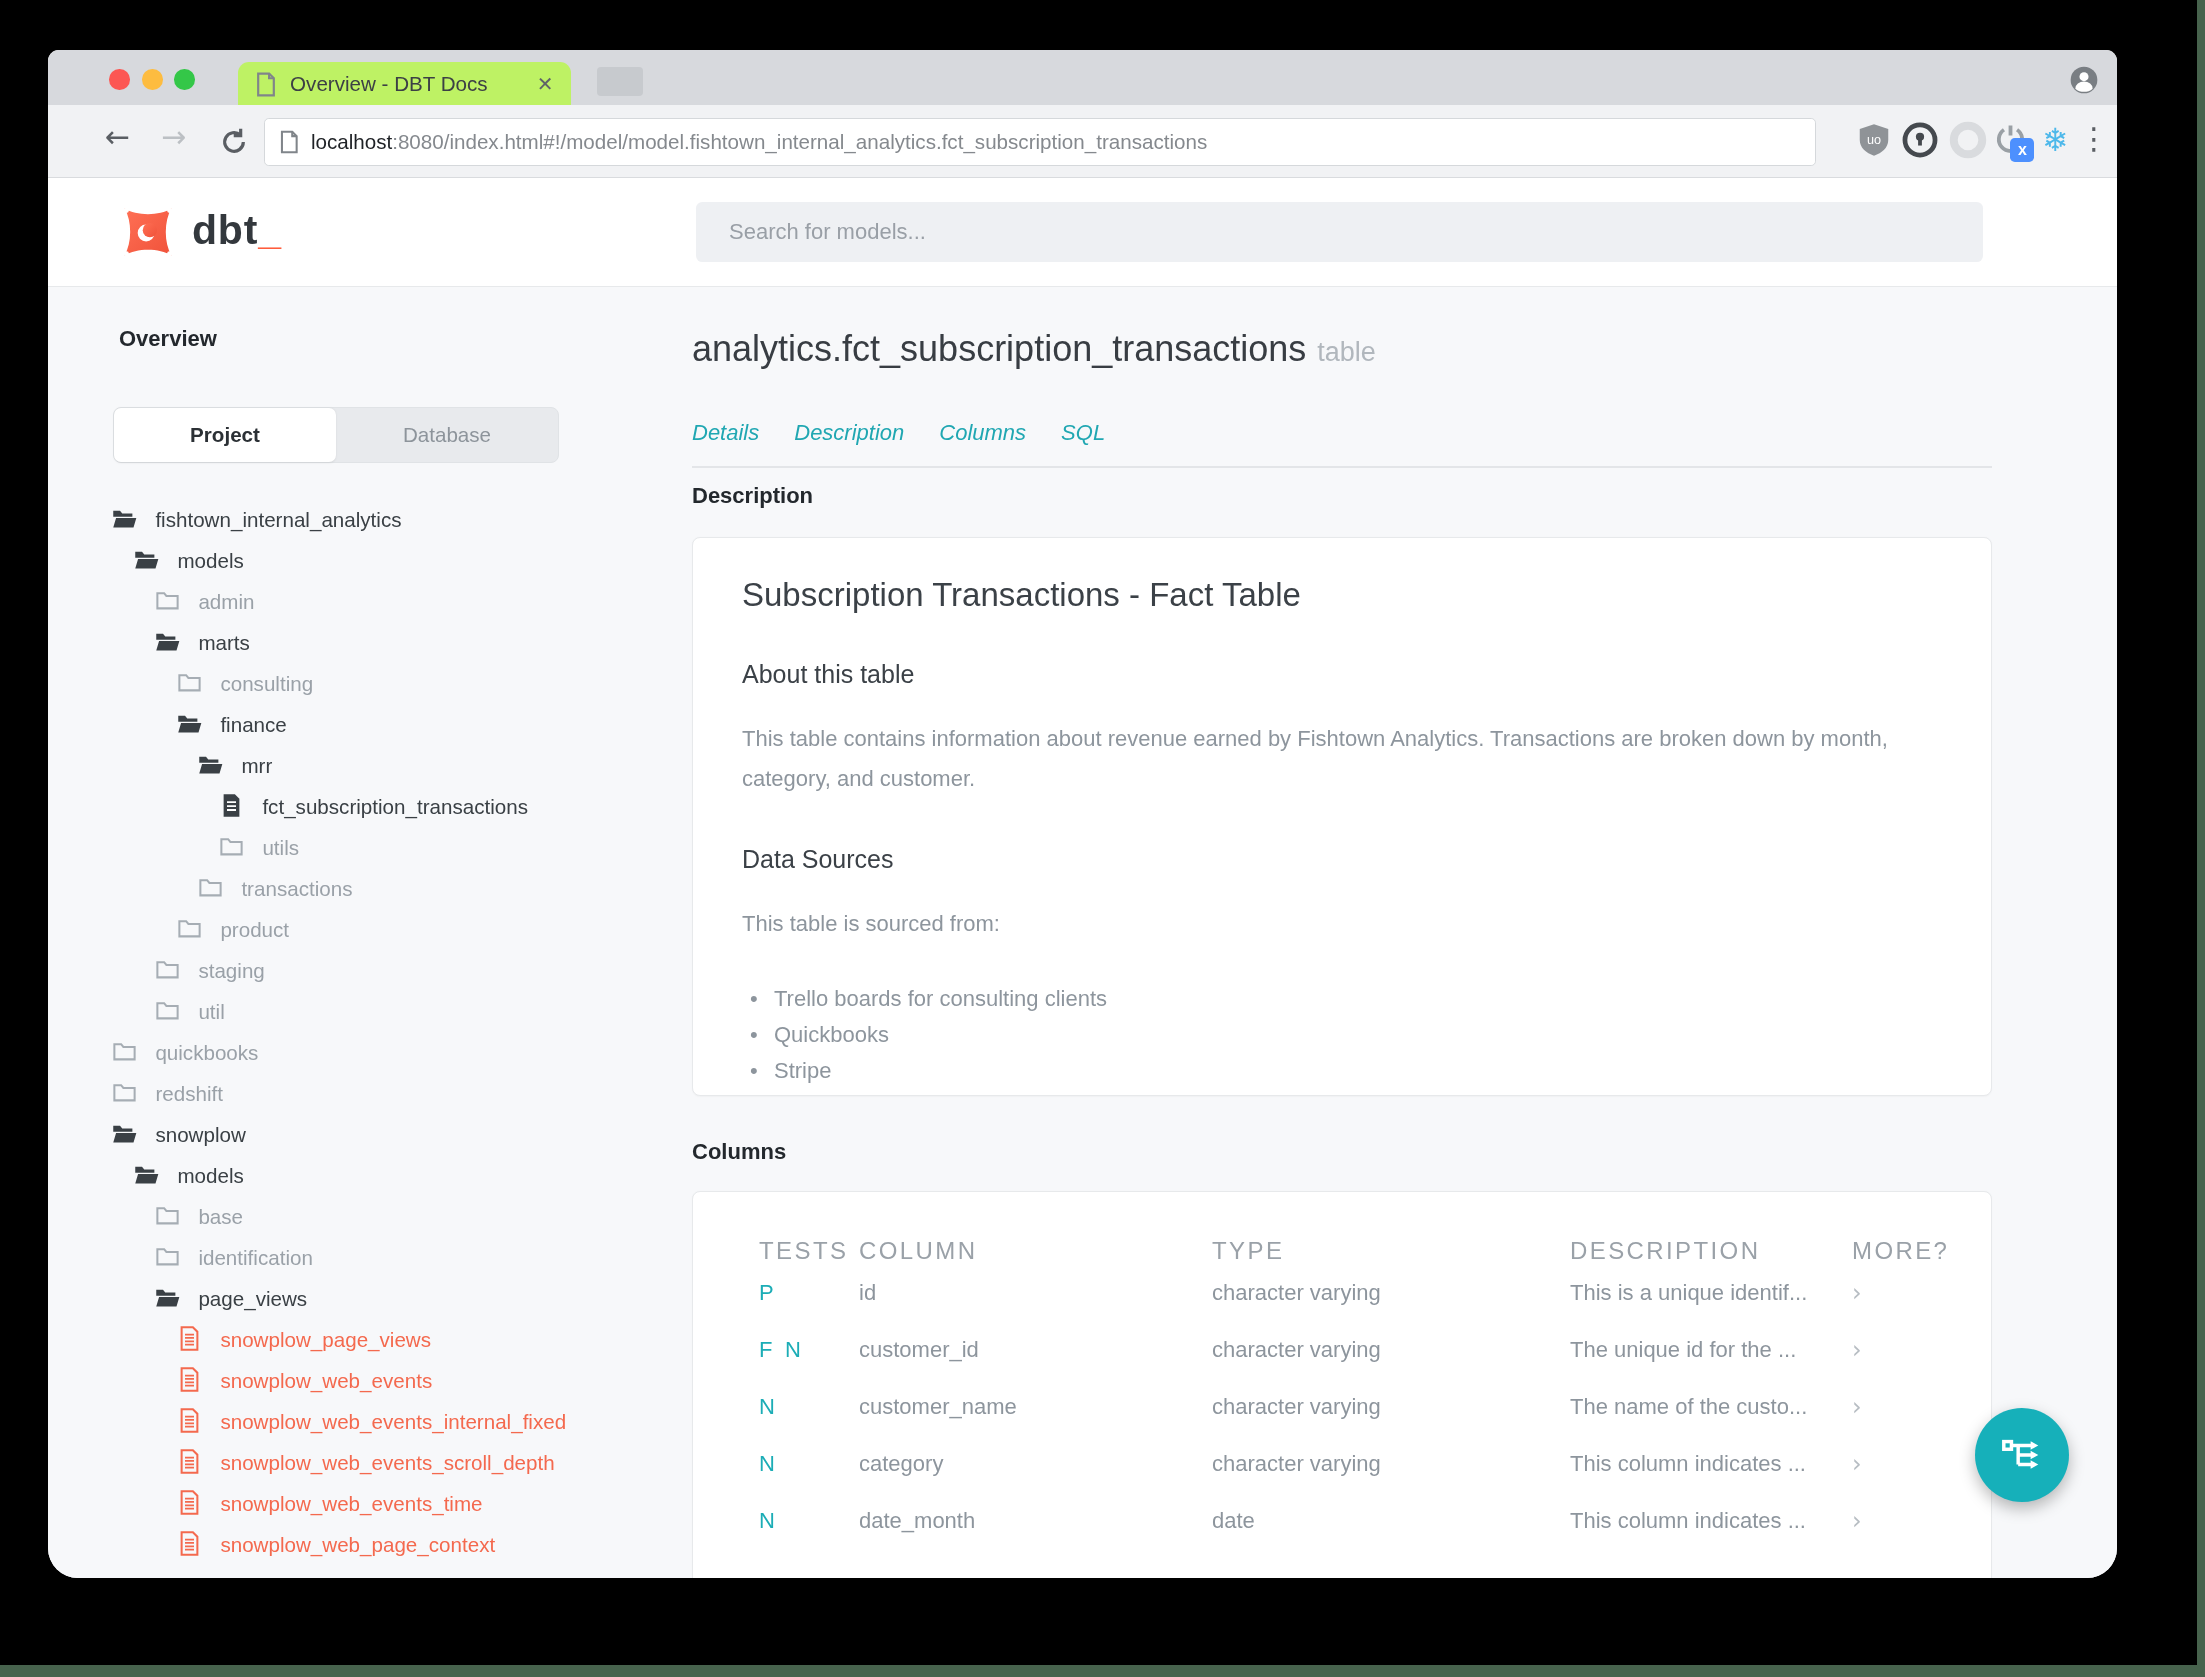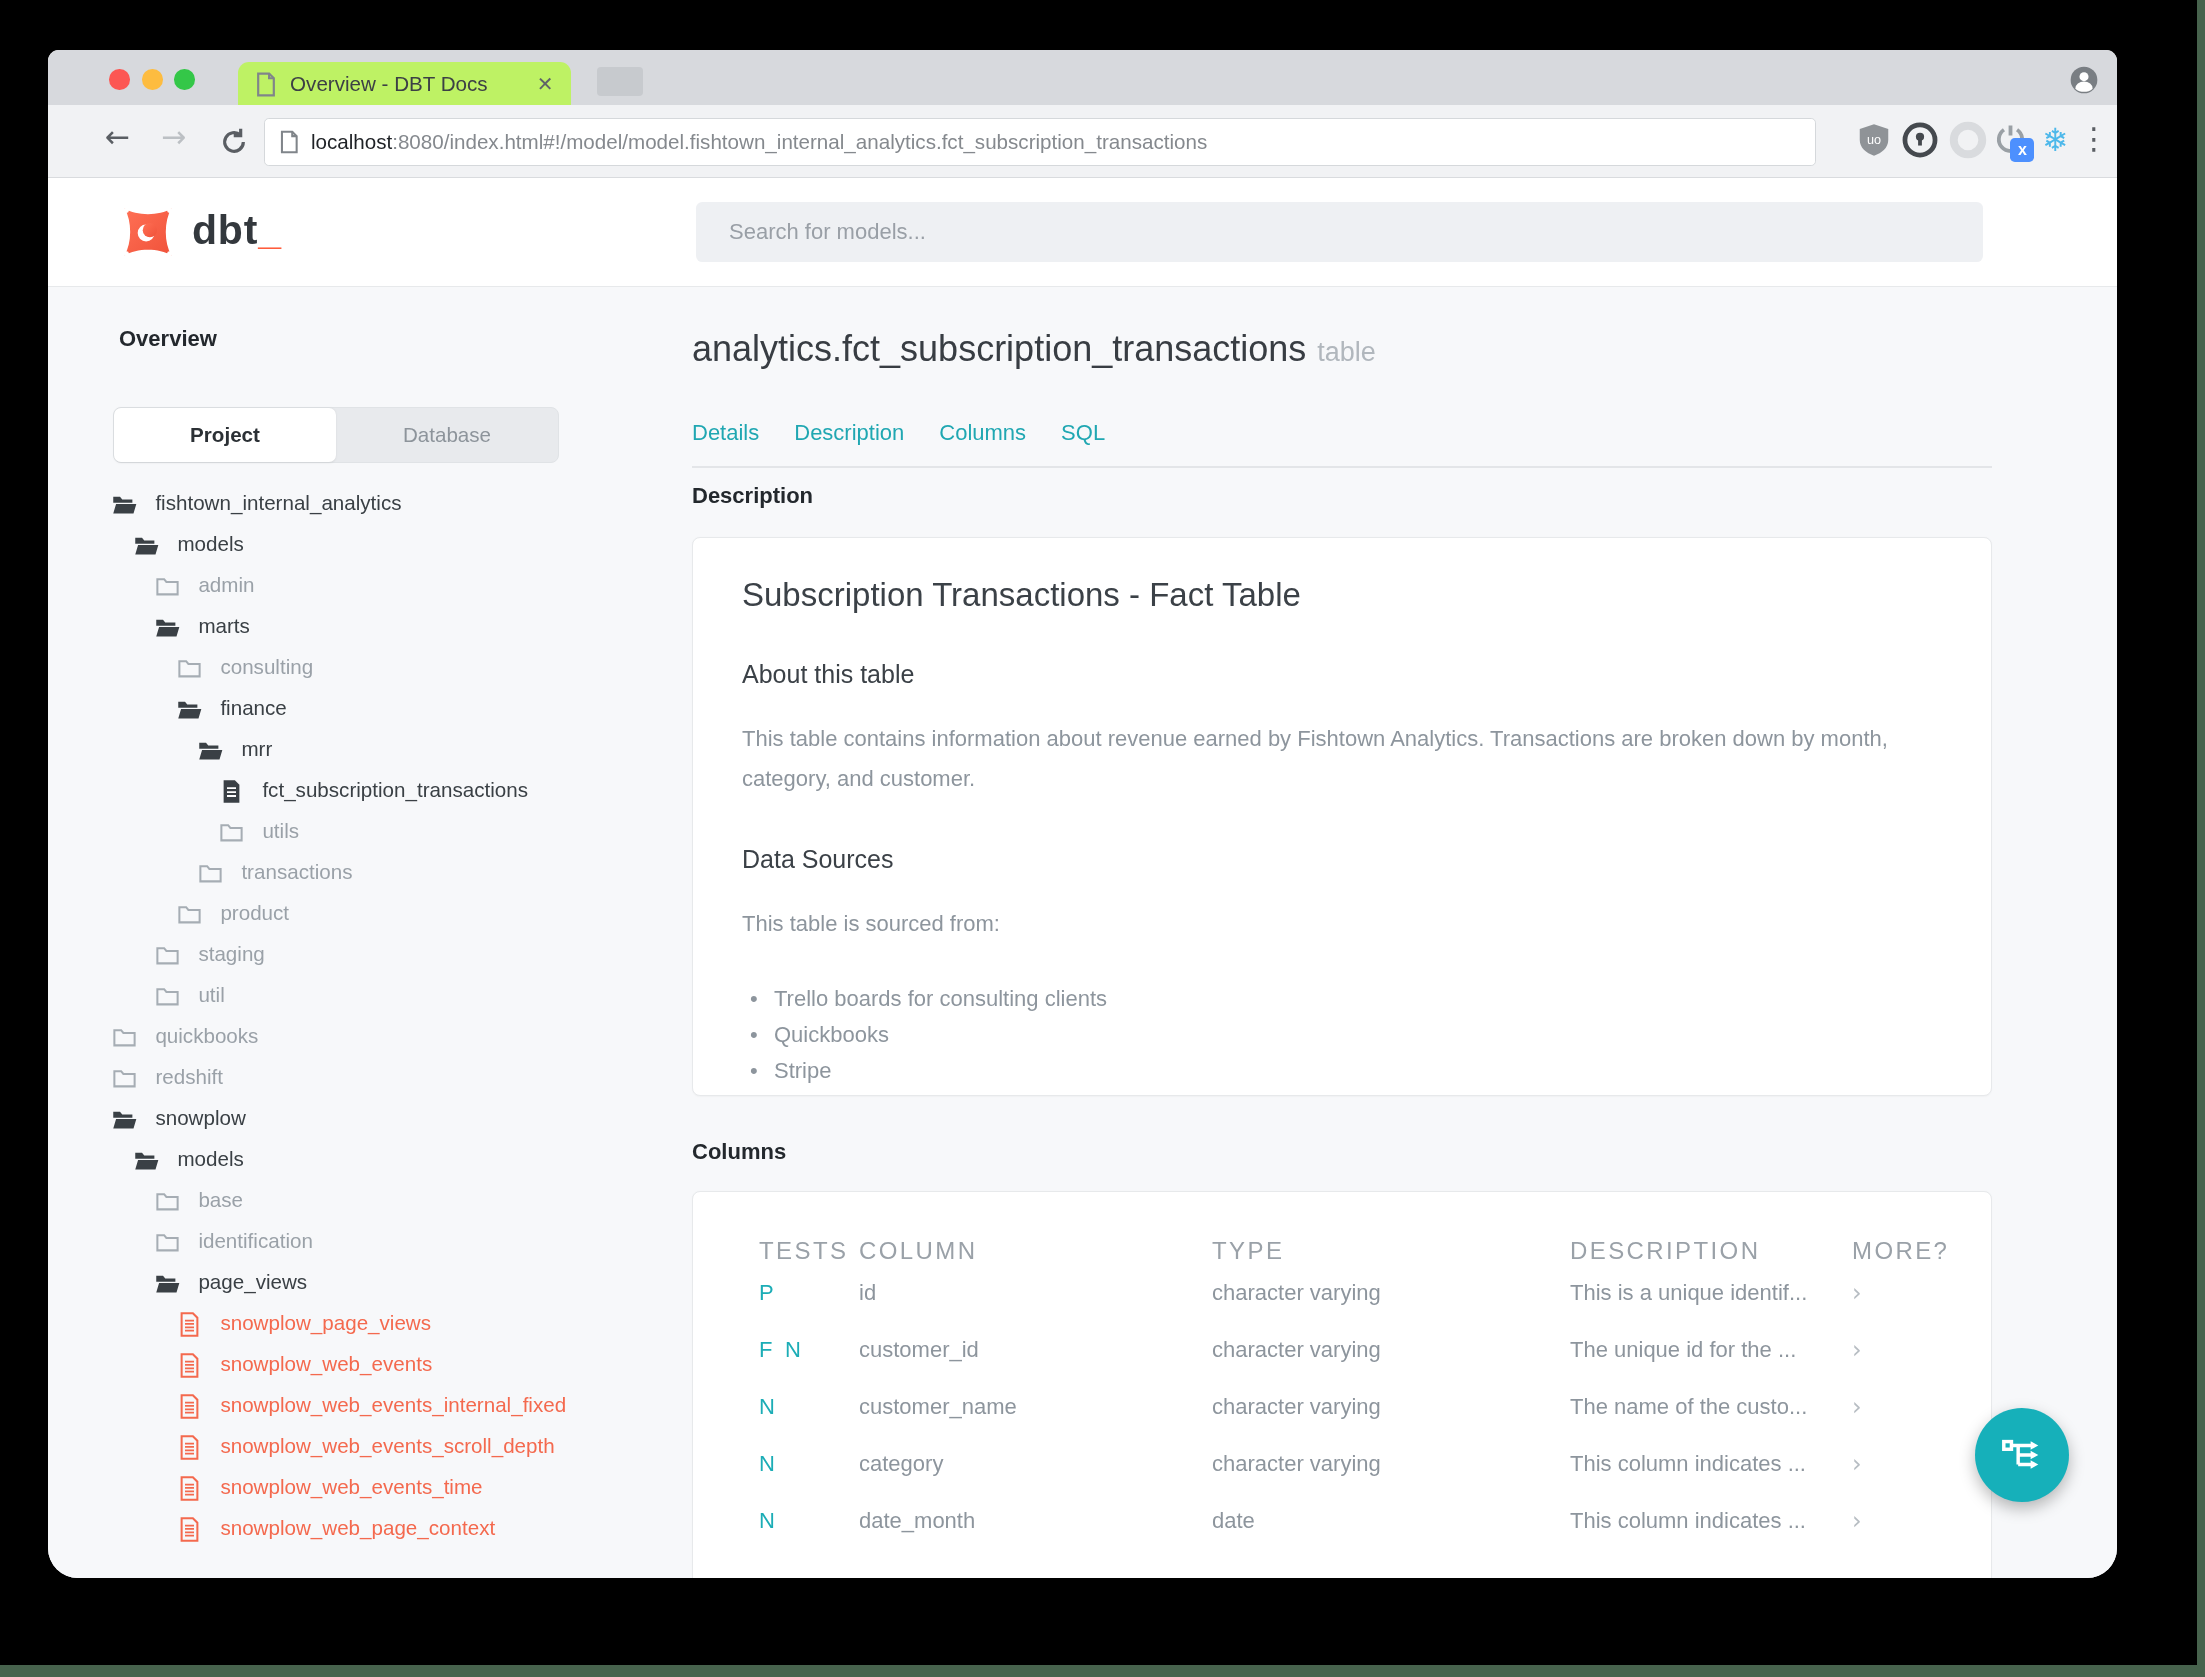--- a/index.html
+++ b/index.html
@@ -62,33 +62,33 @@
 
   
   .sb-overview { position:absolute; left:71px; top:38px; font-size:22px; font-weight:bold; color:#23282d; }
   .segctl { position:absolute; left:65px; top:119px; width:446px; height:56px; background:#e8eaed;
             border:0.8px solid #e0e3e6; border-radius:8px; display:flex; }
   .seg { flex:1; display:flex; align-items:center; justify-content:center; font-size:20.6px; }
   .seg-active { background:#fff; border-radius:7.1px; font-weight:bold; color:#2b3035;
                 box-shadow:0 0.8px 2.4px rgba(0,0,0,0.08); }
   .seg-idle { color:#8d949b; }
   .tree { position:absolute; left:0; top:203px; width:618px; }
-  .tree-row { height:41px; display:flex; align-items:flex-start; position:relative; }
+  .tree-row { height:41px; display:flex; align-items:flex-end; position:relative; }
   .tree-row .ticon { width:27px; height:27px; margin-right:17.4px; flex:0 0 auto; }
   .tree-label { font-size:20.6px; white-space:nowrap; }
   .row-open .tree-label, .row-file .tree-label { color:#3a4045; }
   .row-closed .tree-label { color:#9aa1a8; }
   .row-file-red .tree-label { color:#f4694e; }
   .sel-pill { position:absolute; left:-12.7px; right:-35px; top:1.6px; bottom:1.6px; background:#eaecef; border-radius:6.3px; z-index:0; }
   .tree-row > * { position:relative; z-index:1; }
 
   
   .page-title { position:absolute; left:644px; top:40px; font-size:36px; color:#383d43; }
   .page-title .badge { font-size:27px; color:#b1b7bd; margin-left:11px; }
-  .pagenav { position:absolute; left:644px; top:132px; display:flex; gap:35px; }
+  .pagenav { position:absolute; left:644px; top:132px; display:flex; gap:35px;font-style:italic; }
   .pagenav a { font-size:22px; color:#20a7b2; text-decoration:none; }
   .head-divider { position:absolute; left:644px; top:178px; width:1300px; height:1.6px; background:#e3e5e8; }
 
   .section-h { position:absolute; left:644px; font-size:22px; font-weight:bold; color:#23282d; }
   .sh-desc { top:195px; } .sh-cols { top:851px; }
 
   .card { position:absolute; left:644px; width:1300px; background:#fff; border:0.8px solid #e7e9eb;
           border-radius:8px; box-shadow:0 0.8px 1.6px rgba(0,0,0,0.03); }
   .card-desc { top:249px; height:559px; padding:38px 49px; }
   .card-cols { top:903px; height:412px; padding:32px 0; }

